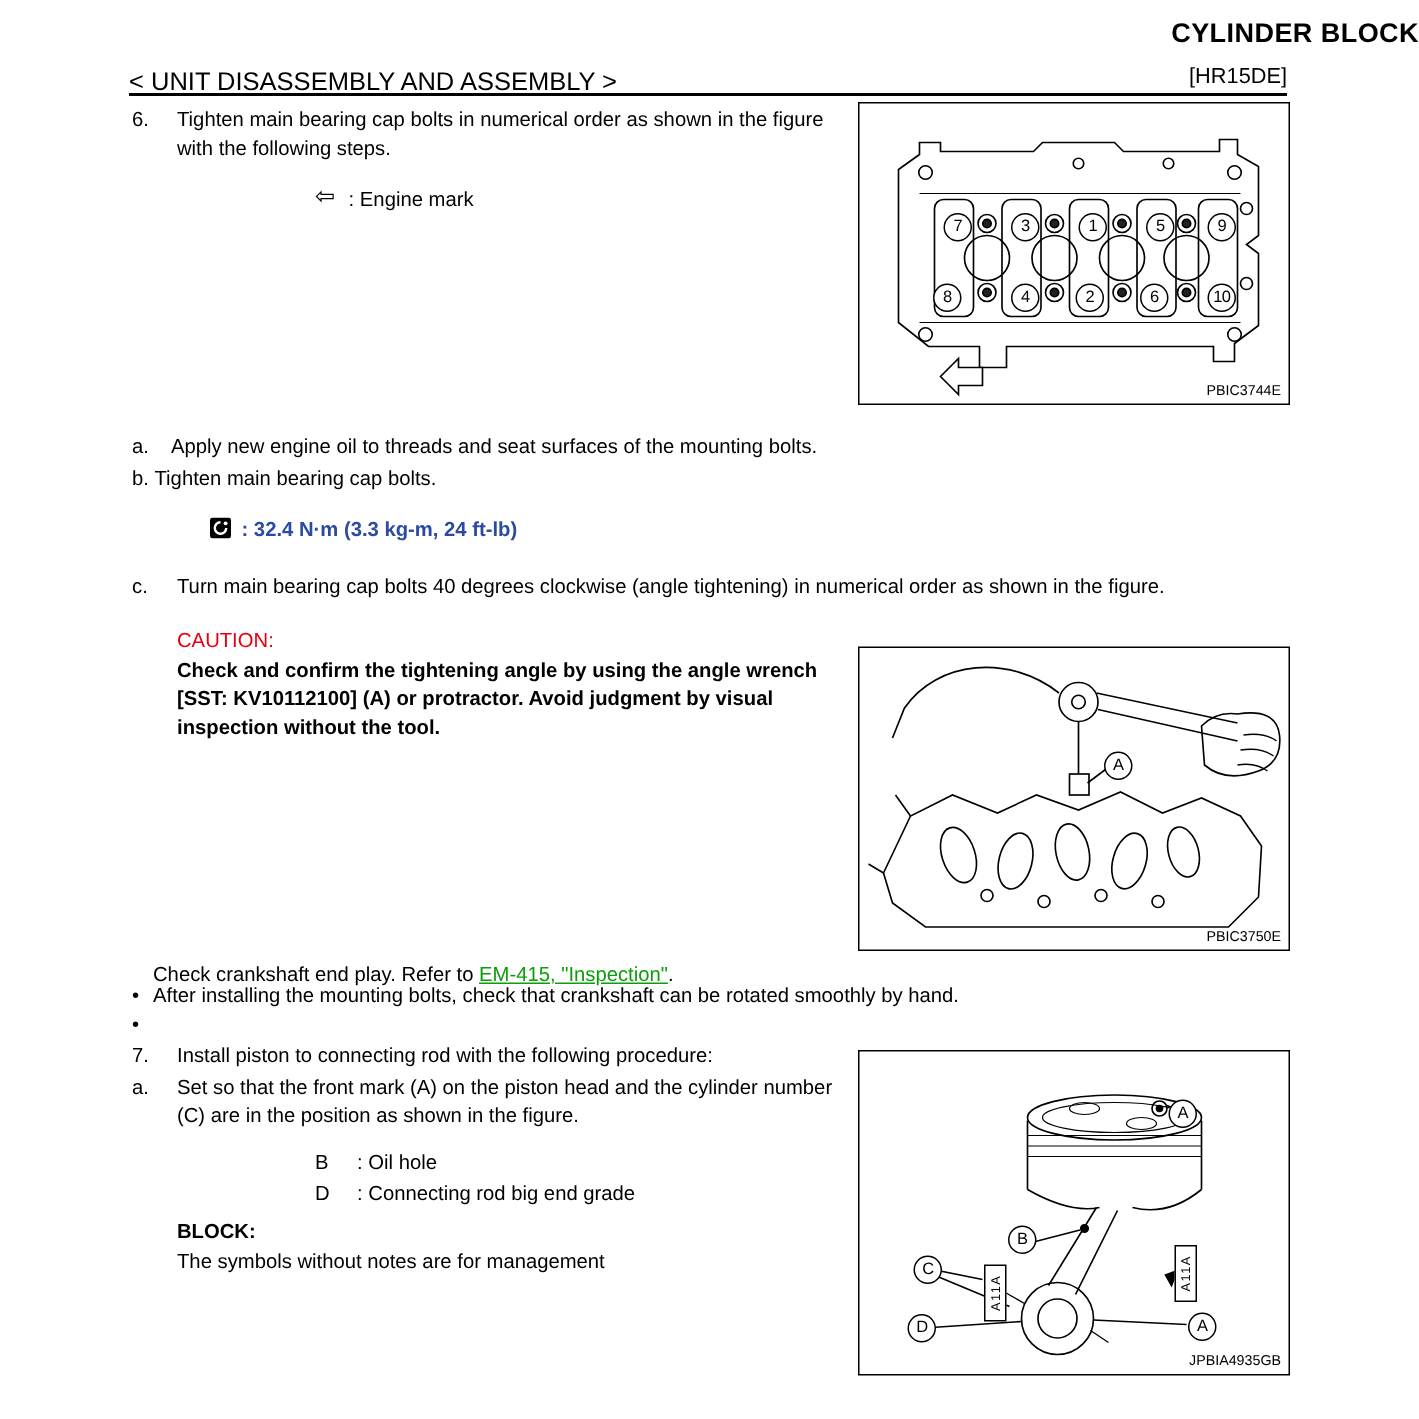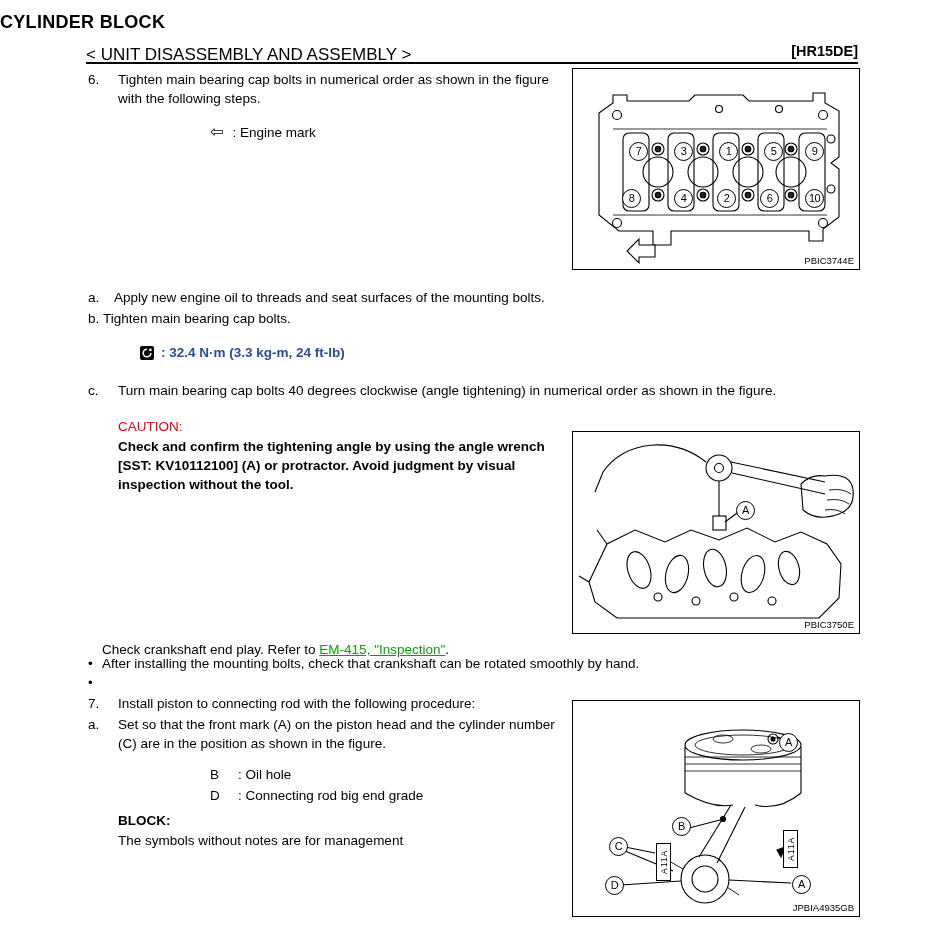--- a/index.html
+++ b/index.html
@@ -1,29 +1,29 @@
 <!DOCTYPE html>
 <html style="--torque_blue: #2b4aa0; --caution_red: #e60012; --link_green: #0a9e0a;"><head>
 <meta charset="utf-8">
 <style>
   html,body{margin:0;padding:0}
   body{
     width:946px;height:946px;position:relative;background:#fff;color:#000;
     font-family:"Liberation Sans","DejaVu Sans",sans-serif;font-size:13.5px;overflow:hidden;
   }
   .abs{position:absolute}
-  .doc-title{top:12px;left:0;width:946px;text-align:left;font-weight:bold;font-size:18px;letter-spacing:.3px}
+  .doc-title{top:12px;left:0;width:946px;text-align:right;font-weight:bold;font-size:18px;letter-spacing:.3px}
   .subhead-left{top:45px;left:86px;font-size:17px}
-  .subhead-right{top:43px;right:88px;font-weight:bold;font-size:14.5px}
+  .subhead-right{top:43px;right:88px;font-weight:normal;font-size:14.5px}
   .rule{top:62px;left:86px;width:772px;height:2px;background:#000}
   .marker{left:88px;line-height:19px}
   .body-text{line-height:19px}
   .bold{font-weight:bold}
   .caution{color:var(--caution_red);font-weight:normal}
-  .torque-row{display:flex;align-items:flex-end;gap:7px}
+  .torque-row{display:flex;align-items:flex-start;gap:7px}
   .torque-text{font-weight:bold;color:var(--torque_blue)}
   .link{color:var(--link_green);text-decoration:underline;cursor:pointer}
   .figure{border:1.2px solid #000;background:#fff}
   .figure svg{position:absolute;left:0;top:0}
   .figcode{position:absolute;right:5px;bottom:3px;font-size:9.5px}
   .circ{
     position:absolute;width:17px;height:17px;border:1.2px solid #000;border-radius:50%;
     background:#fff;display:flex;align-items:center;justify-content:center;
     font-size:11px;line-height:1;letter-spacing:-.5px
   }

